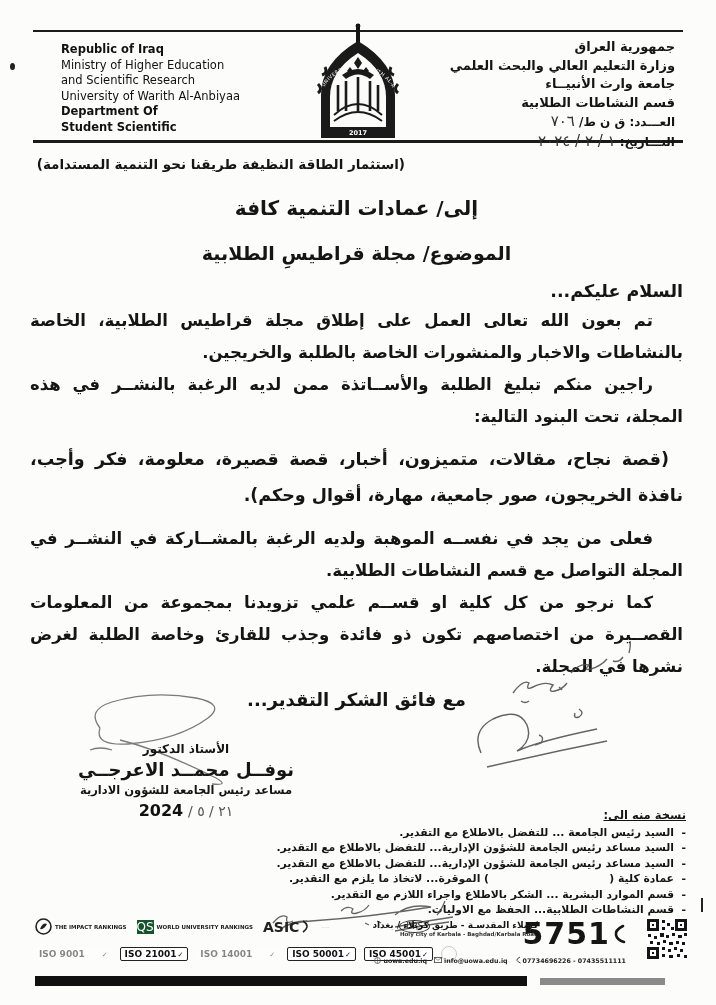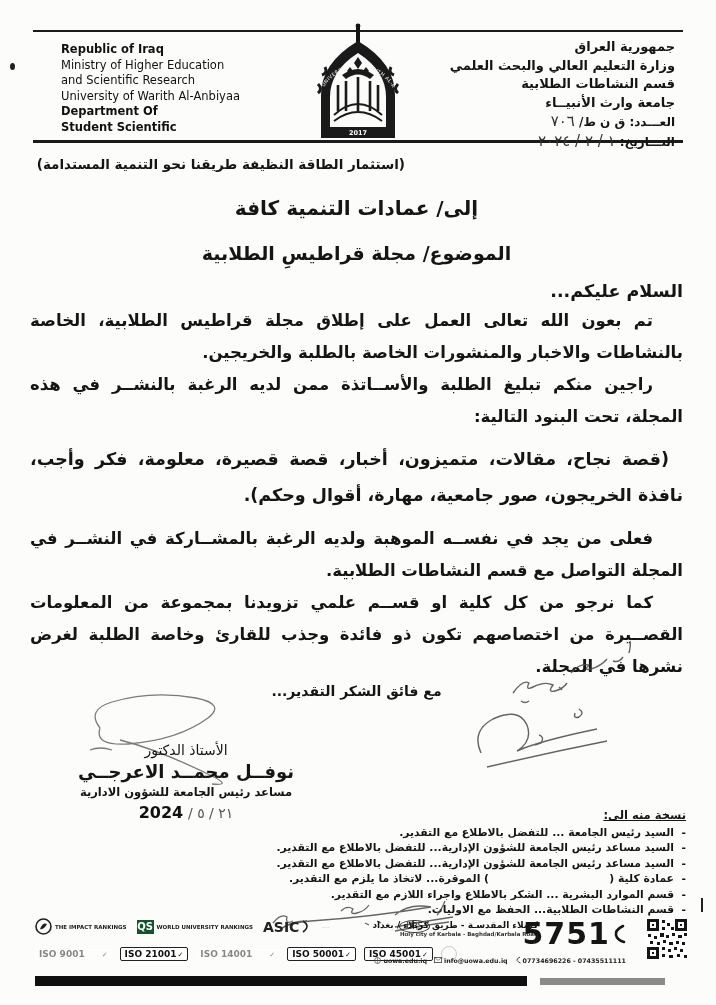--- a/index.html
+++ b/index.html
@@ -27,42 +27,42 @@
     position:absolute; top:156px; left:30px; width:375px; direction:rtl; text-align:right;
     font-size:13.5px; font-weight:bold;
   }
   
   .letter { position:absolute; top:196px; right:33px; left:30px; direction:rtl; }
   .to-line   { text-align:center; font-size:20px; font-weight:bold; margin-bottom:22px; }
   .subj-line { text-align:center; font-size:19px; font-weight:bold; margin-bottom:17px; }
   .greeting  { text-align:right; font-size:17.5px; font-weight:bold; margin-bottom:4px; }
   .para { font-size:16.5px; font-weight:bold; line-height:32px; text-align:justify; text-indent:30px; }
   .items-bold { font-size:17.5px; font-weight:bold; line-height:36px; text-align:justify; text-indent:14px; margin:8px 0 10px; }
-  .closing { text-align:center; font-size:14px; font-weight:bold; }
+  .closing { text-align:center; font-size:18px; font-weight:bold; margin-top:6px; }
   
   .sig-block { position:absolute; left:52px; top:742px; width:268px; text-align:center; direction:rtl; }
-  .sig-title { font-size:14px; font-weight:normal; }
+  .sig-title { font-size:12px; font-weight:bold; }
   .sig-name  { font-size:18px; font-weight:bold; margin-top:3px; }
   .sig-pos   { font-size:11.5px; font-weight:bold; margin-top:3px; }
   .sig-date  { font-size:15px; margin-top:4px; direction:rtl; }
   .sig-date .year { font-weight:bold; font-size:16px; color:#111; }
   .sig-date .hand { color:#555; font-size:14px; }
   .scribble { position:absolute; pointer-events:none; }
   
   .cc { position:absolute; top:808px; right:30px; width:450px; direction:rtl; text-align:right;
         font-size:10.8px; font-weight:bold; line-height:15.5px; }
   .cc-head { text-decoration:underline; margin-bottom:1px; font-size:11.5px; }
   .cc-item { white-space:pre-wrap; }
   .cc-item::before { content:"-  "; }
   
   .footer { position:absolute; left:35px; right:28px; top:912px; height:86px; }
   .rank-row { position:absolute; left:0; top:6px; display:flex; align-items:center; gap:10px; }
   .rank-item { display:flex; align-items:center; gap:3px; }
   .tiny2 { font-size:5.5px; line-height:6px; font-weight:bold; color:#222; }
-  .qs-sq { width:17px; height:14px; background:#14532d; color:#fff; font-size:10px; font-weight:bold;
+  .qs-sq { width:17px; height:14px; background:#14532d; color:#fff; font-size:12px; font-weight:normal;
            display:flex; align-items:center; justify-content:center; }
   .asic { font-size:14px; font-weight:bold; color:#222; }
   .faintxt { font-size:5px; color:#999; }
   .urs { border:1.3px solid #333; border-radius:50%; padding:1px 6px; font-size:8px; font-weight:normal; color:#222;text-align:right; }
   .iso-row { position:absolute; left:0; top:34px; display:flex; align-items:center; gap:8px; }
   .iso { border:1.5px solid #222; border-radius:2px; padding:1px 4px; font-size:9px; font-weight:bold;
          color:#111; display:flex; align-items:flex-end; gap:1px; background:#fff; }
   .iso .chk { color:#111; font-size:7px; margin-top:-4px; }
   .iso.faint { opacity:.35; border-color:#777; }
   .iso.noframe { border:none; opacity:.5;gap:17px; }
@@ -113,22 +113,22 @@
         <path d="M36 62 v26 M44 58 v30 M56 54 v34 M68 58 v30 M76 62 v26" stroke="#1a1a1a" stroke-width="2.6"></path>
         <path d="M32 92 Q56 70 80 92 M32 98 Q56 80 80 98" stroke="#1a1a1a" stroke-width="2" fill="none"></path>
         <rect x="19" y="104" width="74" height="11" fill="#1a1a1a"></rect>
         <text x="56" y="112" font-size="6.5" fill="#ffffff" text-anchor="middle" font-weight="bold">2017</text>
       </svg>
     </div>
 
     <div class="hdr-ar">
       <div>جمهورية العراق</div>
       <div>وزارة التعليم العالي والبحث العلمي</div>
+      <div>جامعة وارث الأنبيــاء</div>
       <div>قسم النشاطات الطلابية</div>
-      <div>جامعة وارث الأنبيــاء</div>
       <div class="numline">
         <span>العـــدد: ق ن ط/</span>
         <span class="hand">٧٠٦</span>
       </div>
       <div class="numline">
         <span>التـــاريخ:</span>
         <span class="hand">١ / ٢ / ٢٠٢٤</span>
       </div>
     </div>
   </div>

